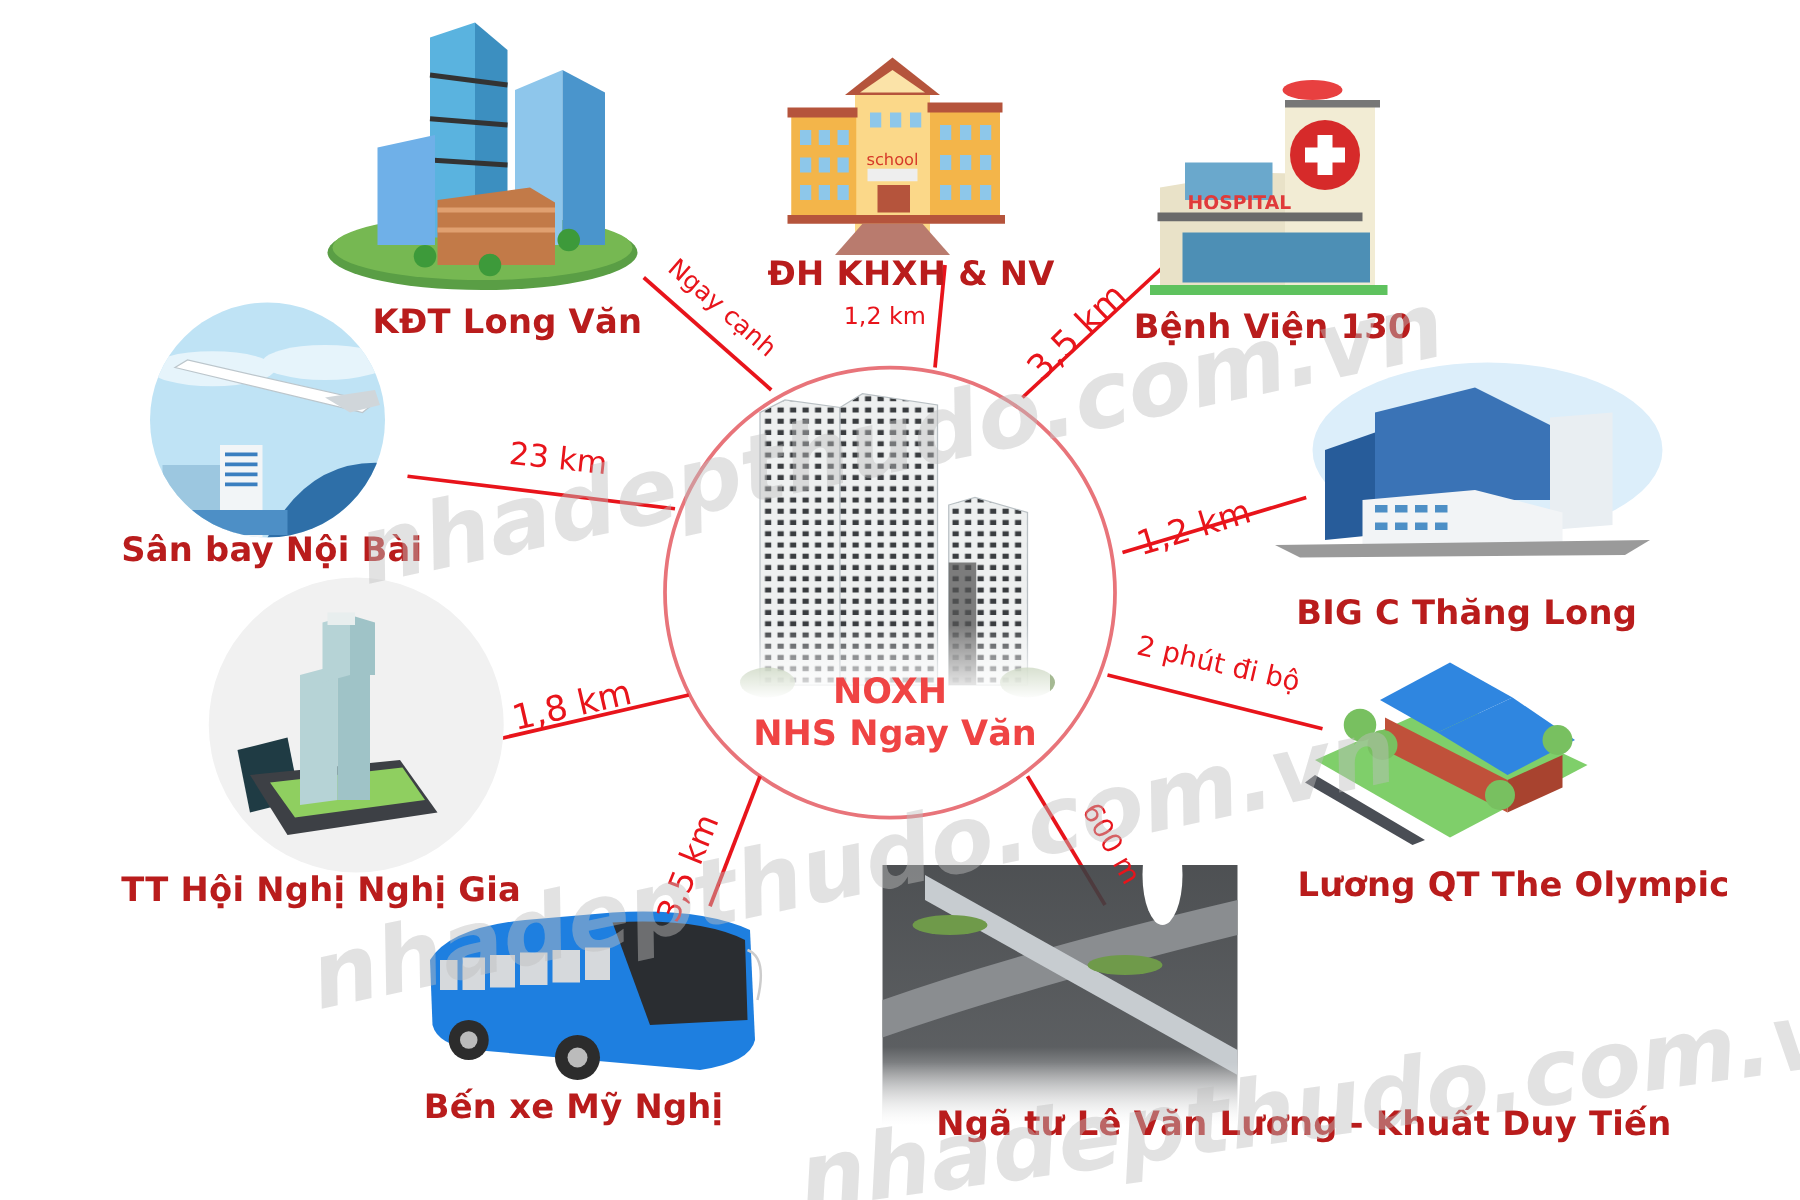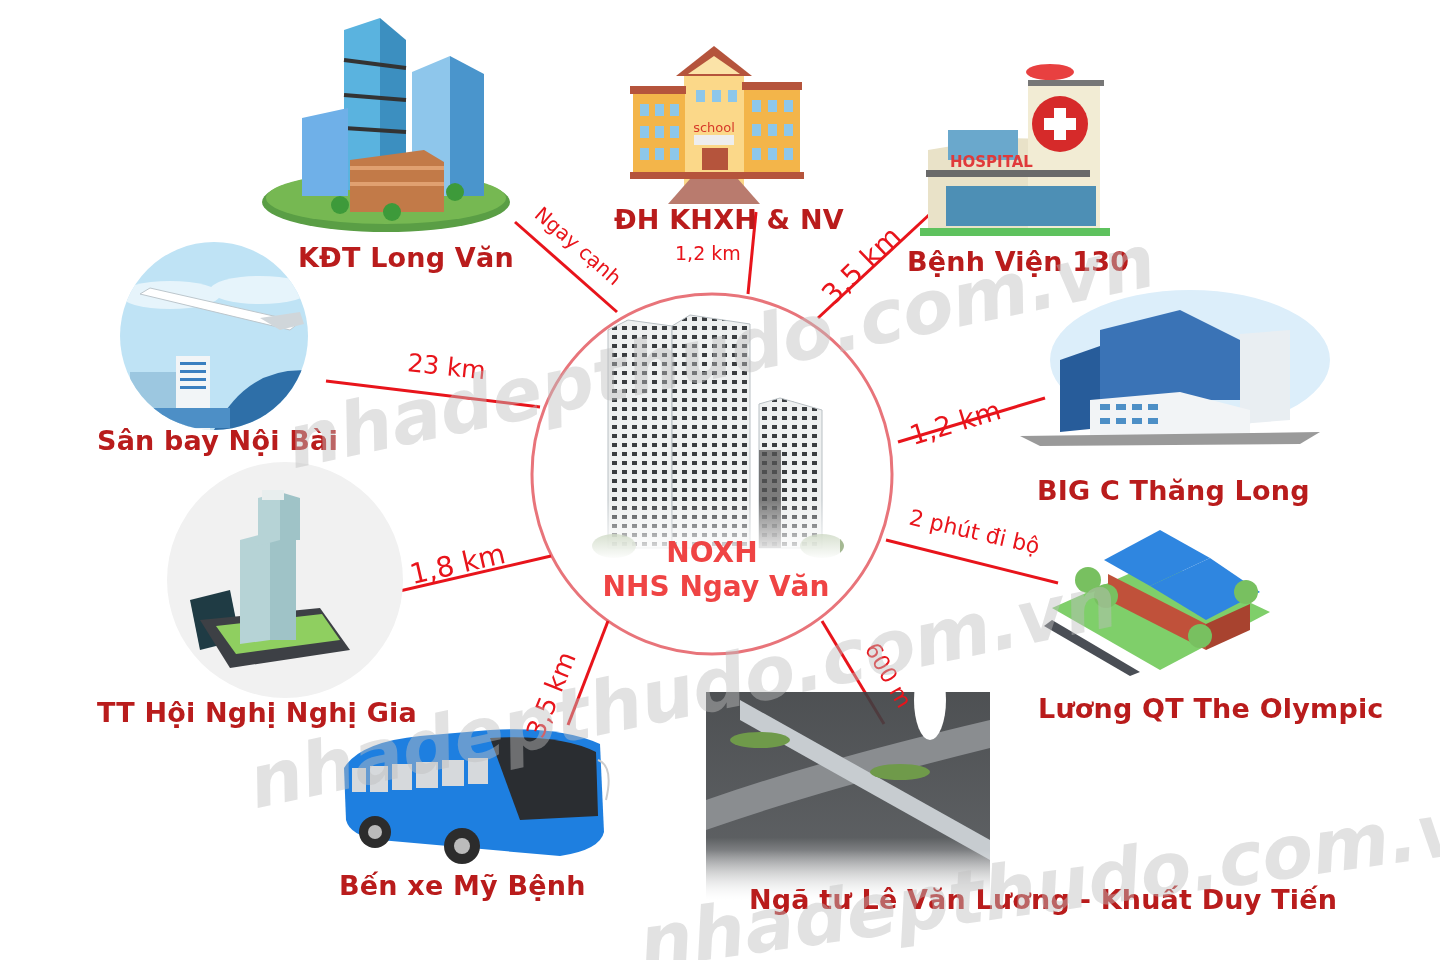--- a/index.html
+++ b/index.html
@@ -238,21 +238,21 @@
 <div class="center-title" style="left:612px; top:536px; width:200px; font-size:28px;">NOXH</div>
 <div class="center-title" style="left:586px; top:570px; width:260px; font-size:28px;">NHS Ngay Văn</div>
 
 <div class="label" style="left:298px; top:242px;">KĐT Long Văn</div>
 <div class="label" style="left:614px; top:204px;">ĐH KHXH &amp; NV</div>
 <div class="label" style="left:907px; top:246px;">Bệnh Viện 130</div>
 <div class="label" style="left:97px; top:425px;">Sân bay Nội Bài</div>
 <div class="label" style="left:1037px; top:475px;">BIG C Thăng Long</div>
 <div class="label" style="left:1038px; top:693px;">Lương QT The Olympic</div>
 <div class="label" style="left:97px; top:697px;">TT Hội Nghị Nghị Gia</div>
-<div class="label" style="left:339px; top:870px;">Bến xe Mỹ Bệnh</div>
+<div class="label" style="left:339px; top:870px;">Bến xe Mỹ Nghị</div>
 <div class="label" style="left:708px; top:884px;margin-left:41px;">Ngã tư Lê Văn Lương - Khuất Duy Tiến</div>
 
 <div class="dist" style="left:530px; top:196px; font-size:20px; transform:rotate(41deg);">Ngay cạnh</div>
 <div class="dist" style="left:675px; top:242px; font-size:19px;">1,2 km</div>
 <div class="dist" style="left:838px; top:278px; font-size:28px; transform:rotate(-44deg);">3,5 km</div>
 <div class="dist" style="left:406px; top:348px; font-size:25px; transform:rotate(6deg);">23 km</div>
 <div class="dist" style="left:915px; top:420px; font-size:27px; transform:rotate(-17deg);">1,2 km</div>
 <div class="dist" style="left:907px; top:504px; font-size:22px; transform:rotate(13deg);">2 phút đi bộ</div>
 <div class="dist" style="left:414px; top:558px; font-size:28px; transform:rotate(-13deg);">1,8 km</div>
 <div class="dist" style="left:548px; top:712px; font-size:26px; transform:rotate(-68deg);">3,5 km</div>

